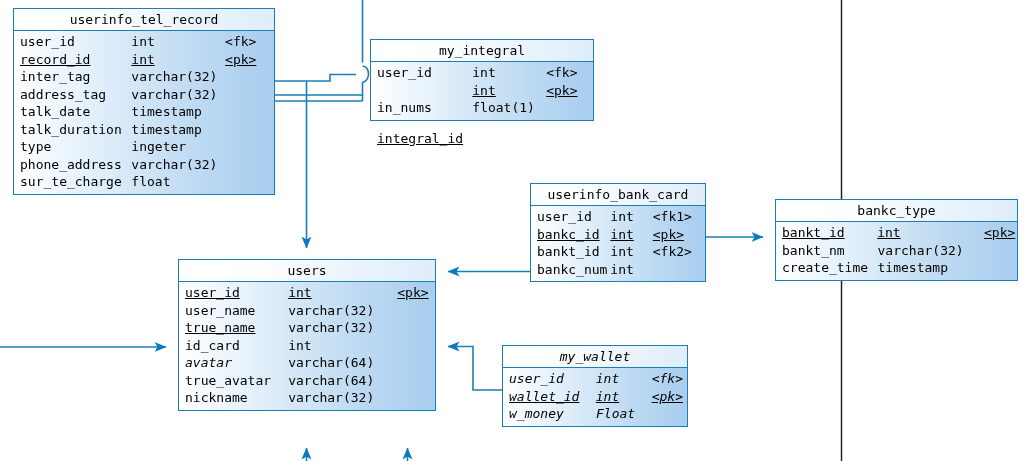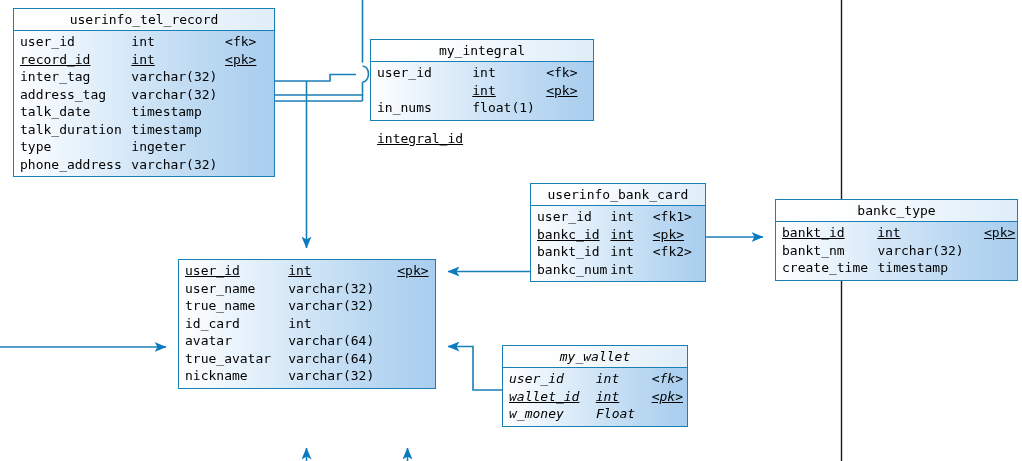--- a/index.html
+++ b/index.html
@@ -133,20 +133,25 @@
           <div class="attr">
             <span class="a-name" style="width: 120px;">type</span>
             <span class="a-type" style="width: 96px;">ingeter</span>
             <span class="a-key" style="width: 46px;"></span>
           </div>
           <div class="attr">
             <span class="a-name" style="width: 120px;">phone_address</span>
             <span class="a-type" style="width: 96px;">varchar(32)</span>
             <span class="a-key" style="width: 46px;"></span>
           </div>
+          <div class="attr">
+            <span class="a-name" style="width: 120px;">sur_te_charge</span>
+            <span class="a-type" style="width: 96px;">float</span>
+            <span class="a-key" style="width: 46px;"></span>
+          </div>
         </div>
       </div>
       <div class="entity" style="left: 370px; top: 39px; width: 224px;">
         <div class="ent-title">my_integral</div>
         <div class="ent-body">
           <div class="attr">
             <span class="a-name" style="width: 104px;">user_id</span>
             <span class="a-type" style="width: 76px;">int</span>
             <span class="a-key" style="width: 44px;">&lt;fk&gt;</span>
           </div>
@@ -201,43 +206,44 @@
             <span class="a-key" style="width: 29px;"></span>
           </div>
           <div class="attr">
             <span class="a-name" style="width: 104px;">create_time</span>
             <span class="a-type" style="width: 110px;">timestamp</span>
             <span class="a-key" style="width: 29px;"></span>
           </div>
         </div>
       </div>
       <div class="entity" style="left: 178px; top: 259px; width: 258px;">
+        <div class="ent-title">users</div>
         <div class="ent-body">
           <div class="attr">
             <span class="a-name u" style="width: 110px;">user_id</span>
             <span class="a-type u" style="width: 110px;">int</span>
             <span class="a-key u" style="width: 34px;">&lt;pk&gt;</span>
           </div>
           <div class="attr">
             <span class="a-name" style="width: 110px;">user_name</span>
             <span class="a-type" style="width: 110px;">varchar(32)</span>
             <span class="a-key" style="width: 34px;"></span>
           </div>
           <div class="attr">
-            <span class="a-name" style="width: 110px;">true_name</span>
+            <span class="a-name" style="width: 110px; text-decoration: underline;">true_name</span>
             <span class="a-type" style="width: 110px;">varchar(32)</span>
             <span class="a-key" style="width: 34px;"></span>
           </div>
           <div class="attr">
             <span class="a-name" style="width: 110px;">id_card</span>
             <span class="a-type" style="width: 110px;">int</span>
             <span class="a-key" style="width: 34px;"></span>
           </div>
           <div class="attr">
-            <span class="a-name" style="width: 110px;">avatar</span>
+            <span class="a-name" style="width: 110px; font-style: italic;">avatar</span>
             <span class="a-type" style="width: 110px;">varchar(64)</span>
             <span class="a-key" style="width: 34px;"></span>
           </div>
           <div class="attr">
             <span class="a-name" style="width: 110px;">true_avatar</span>
             <span class="a-type" style="width: 110px;">varchar(64)</span>
             <span class="a-key" style="width: 34px;"></span>
           </div>
           <div class="attr">
             <span class="a-name" style="width: 110px;">nickname</span>

